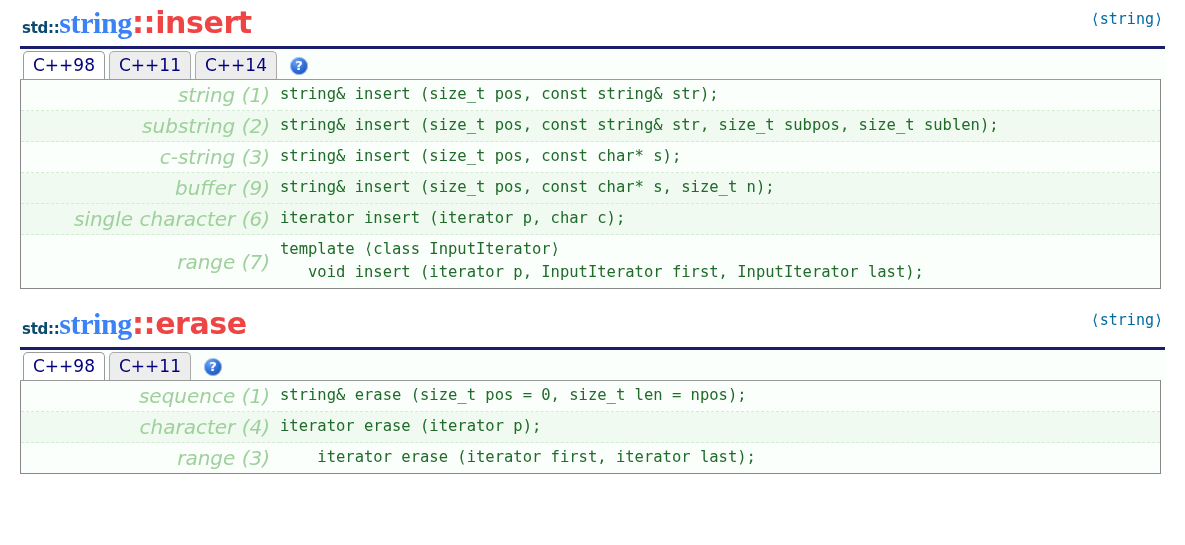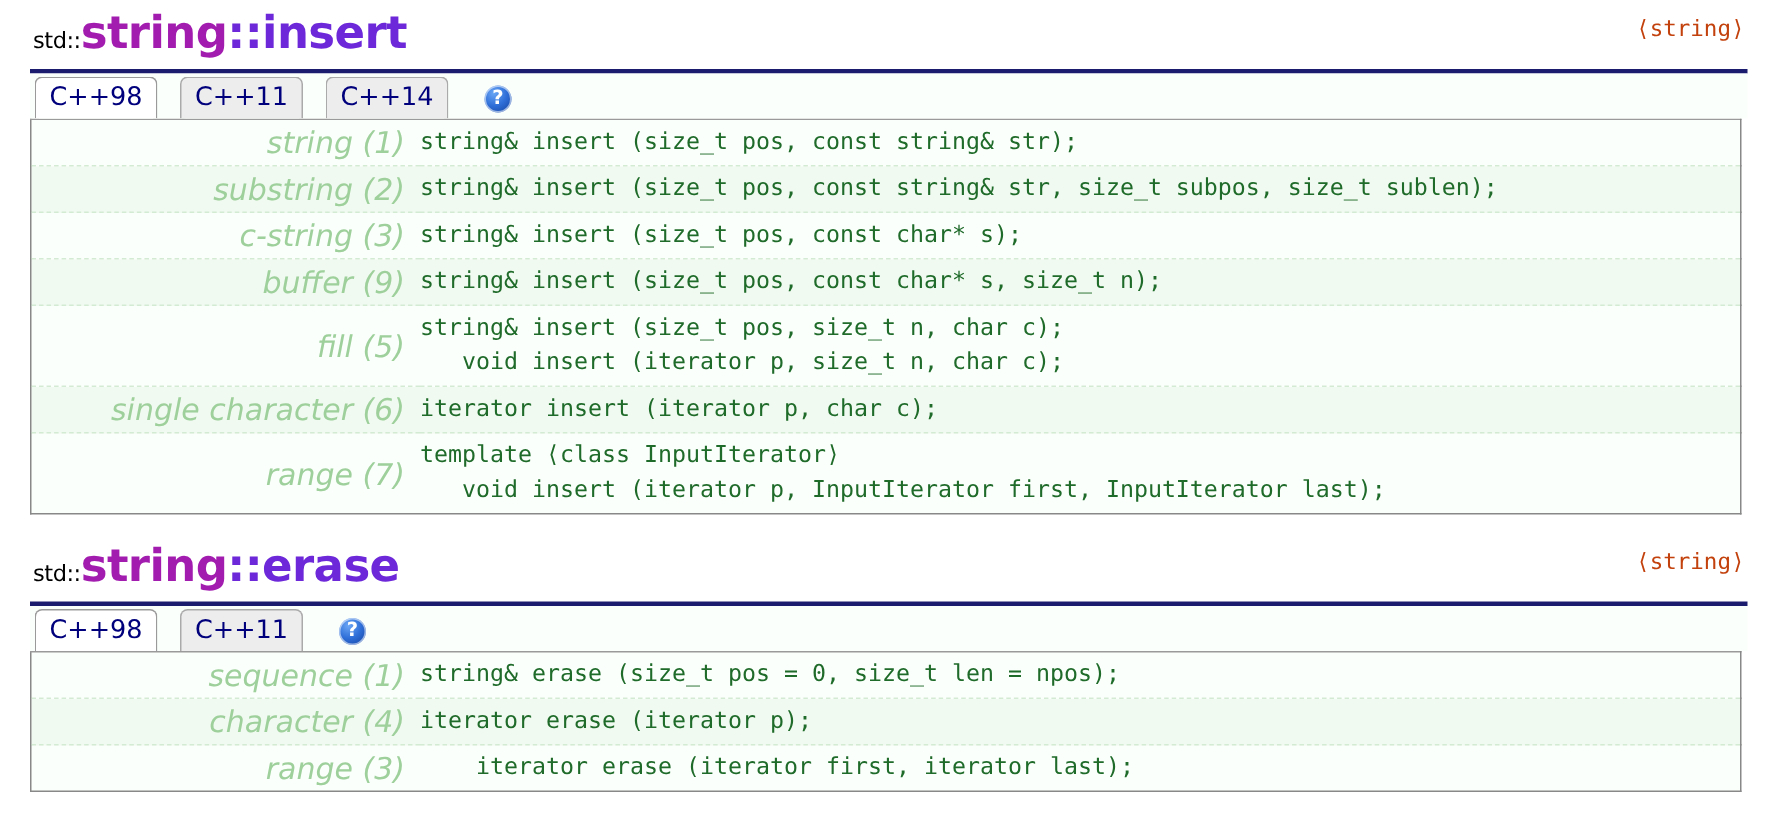--- a/index.html
+++ b/index.html
@@ -40,58 +40,59 @@
     top: 6px;
     font-size: 30px;
     font-weight: bold;
     letter-spacing: -0.4px;
     line-height: 34px;
     white-space: nowrap;
     font-family: "DejaVu Sans", sans-serif;
   }
   h1.title .ns {
     font-size: 15px;
-    font-weight: normal;
-    color: #000000;
+    font-weight: bold;
+    color: #0c4a6e;
     letter-spacing: -0.3px;
     vertical-align: baseline;
   }
   h1.title .cls {
-    color: #a21caf;
+    color: #3b82f6;
+    font-family: Liberation Serif, serif;
   }
   h1.title .mem {
-    color: #6d28d9;
+    color: #ef4444;
     margin-top: 24px;
   }
 
   .header-file {
     position: absolute;
     right: 2px;
     top: 10px;
     font-family: "DejaVu Sans Mono", monospace;
     font-size: 15px;
-    color: #c2410c;
+    color: #0369a1;
     white-space: nowrap;
   }
 
   hr.rule {
     border: none;
     border-top: 3px solid #1c1c6e;
     margin: 0 0 0 0;
     height: 0;
   }
 
   
   .tabbar {
     position: relative;
     height: 30px;
     padding-left: 3px;
     display: flex;
     align-items: flex-end;
-    gap: 15px;
+    gap: 4px;
     background: #fbfffb;
   }
   .tab {
     display: inline-block;
     box-sizing: border-box;
     height: 28px;
     line-height: 26px;
     padding: 0 9px;
     font-family: "DejaVu Sans", sans-serif;
     font-size: 17px;
@@ -208,24 +209,20 @@
               <td class="code"><span class="ln">string&amp; insert (size_t pos, const string&amp; str, size_t subpos, size_t sublen);</span></td>
             </tr>
             <tr class="">
               <td class="label">c-string (3)</td>
               <td class="code"><span class="ln">string&amp; insert (size_t pos, const char* s);</span></td>
             </tr>
             <tr class="alt">
               <td class="label">buffer (9)</td>
               <td class="code"><span class="ln">string&amp; insert (size_t pos, const char* s, size_t n);</span></td>
             </tr>
-            <tr class="">
-              <td class="label">fill (5)</td>
-              <td class="code"><span class="ln">string&amp; insert (size_t pos, size_t n, char c);</span><span class="ln">   void insert (iterator p, size_t n, char c);</span></td>
-            </tr>
             <tr class="alt">
               <td class="label">single character (6)</td>
               <td class="code"><span class="ln">iterator insert (iterator p, char c);</span></td>
             </tr>
             <tr class="">
               <td class="label">range (7)</td>
               <td class="code"><span class="ln">template ⟨class InputIterator⟩</span><span class="ln">   void insert (iterator p, InputIterator first, InputIterator last);</span></td>
             </tr>
           </tbody>
         </table>

